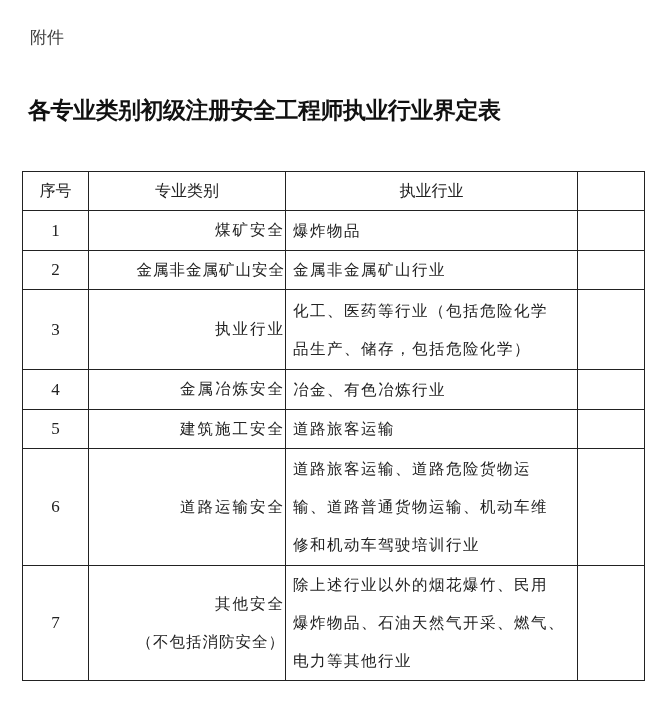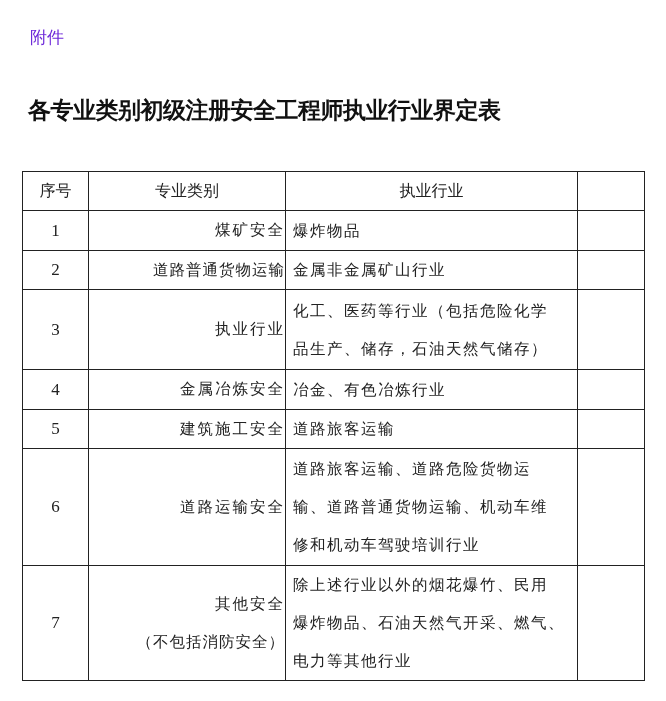--- a/index.html
+++ b/index.html
@@ -1,17 +1,17 @@
 <!DOCTYPE html>
 <html><head>
 <meta charset="utf-8">
 <style>
   html, body { margin:0; padding:0; background:#ffffff; }
   body { width:666px; height:701px; position:relative; overflow:hidden; font-family:"DejaVu Serif", serif; color:#1a1a1a; }
-  .attach { position:absolute; left:30px; top:26px; font-size:17px; font-family:"DejaVu Sans", sans-serif; color:#6d28d9; }
+  .attach { position:absolute; left:30px; top:26px; font-size:17px; font-family:"DejaVu Sans", sans-serif; color:#404040; }
   .title { position:absolute; left:28px; top:95px; width:620px; font-size:23px; font-weight:bold; letter-spacing:-0.5px; color:#111; white-space:nowrap; font-family:"DejaVu Serif", serif; }
   table { position:absolute; left:22px; top:171px; border-collapse:collapse; table-layout:fixed; }
   td, th { border:1.4px solid #222; padding:0; font-size:15.5px; font-weight:normal; color:#222; }
   th { height:38px; font-family:"DejaVu Sans", sans-serif; font-size:16px; text-align:center; }
   td.num { text-align:center; font-family:"Liberation Serif", serif; font-size:17px; }
   td.cat { text-align:right; letter-spacing:2px; }
   td.ind { text-align:left; padding-left:7px; letter-spacing:1.5px; line-height:38px; }
   td.extra { }
 </style>
 </head>
@@ -39,32 +39,32 @@
     <tr style="height:40px">
       <td class="num">1</td>
       <td class="cat">煤矿安全</td>
       <td class="ind">
           <div>爆炸物品</div>
         </td>
       <td class="extra"></td>
     </tr>
     <tr style="height:38px">
       <td class="num">2</td>
-      <td class="cat" style="letter-spacing:1px">道路普通货物运输</td>
+      <td class="cat" style="letter-spacing:1px">金属非金属矿山安全</td>
       <td class="ind">
           <div>金属非金属矿山行业</div>
         </td>
       <td class="extra"></td>
     </tr>
     <tr style="height:80px">
       <td class="num">3</td>
       <td class="cat">执业行业</td>
       <td class="ind">
         <div>化工、医药等行业（包括危险化学</div>
-        <div>品生产、储存，石油天然气储存）</div>
+        <div>品生产、储存，包括危险化学）</div>
       </td>
       <td class="extra"></td>
     </tr>
     <tr style="height:40px">
       <td class="num">4</td>
       <td class="cat">金属冶炼安全</td>
       <td class="ind">
           <div>冶金、有色冶炼行业</div>
         </td>
       <td class="extra"></td>

